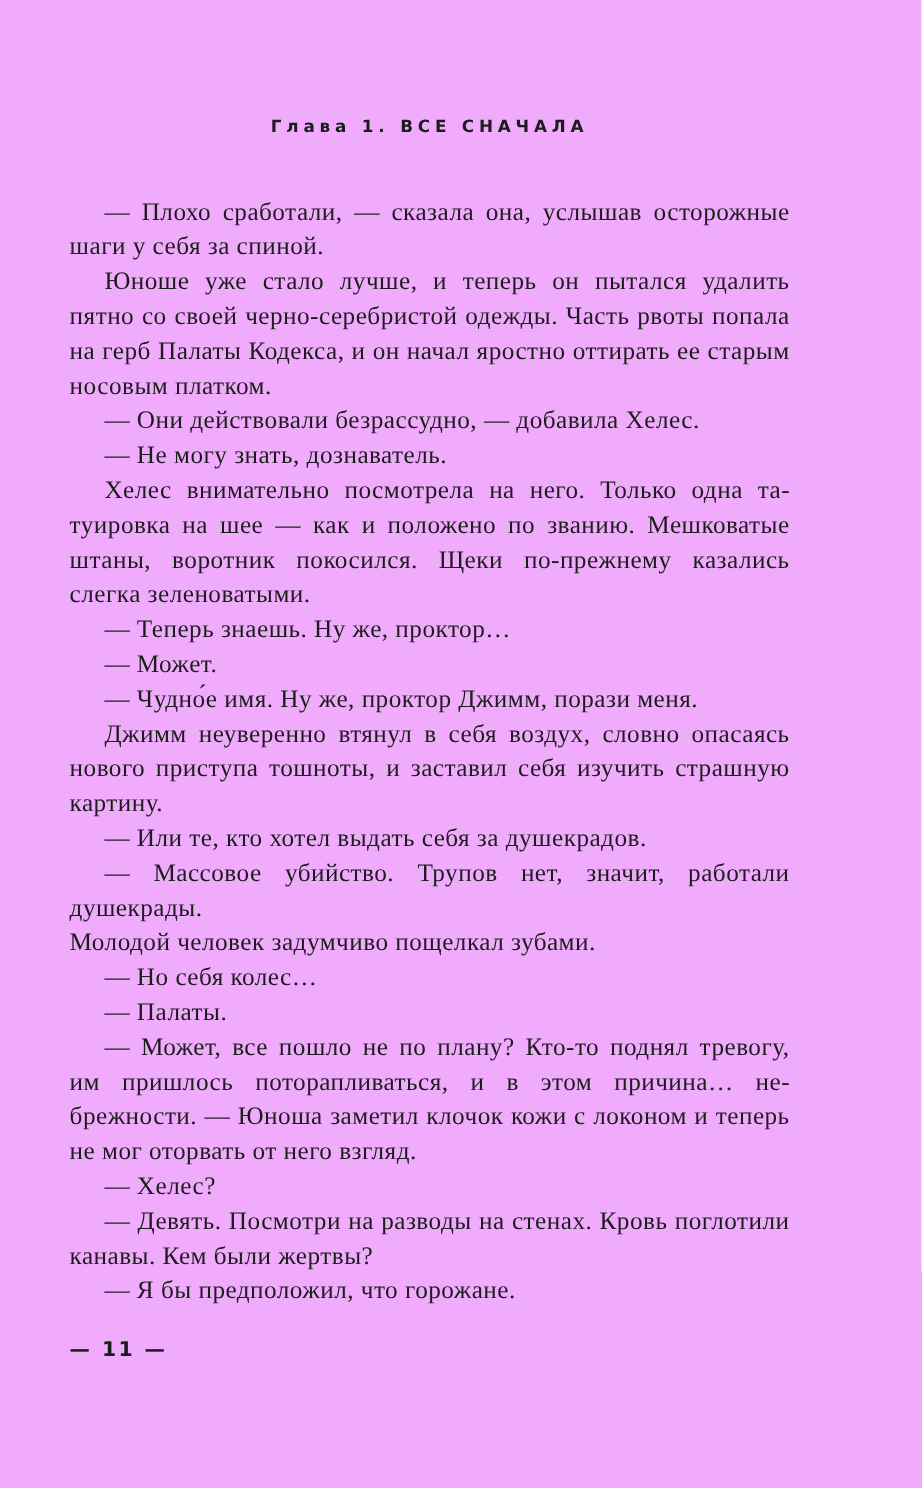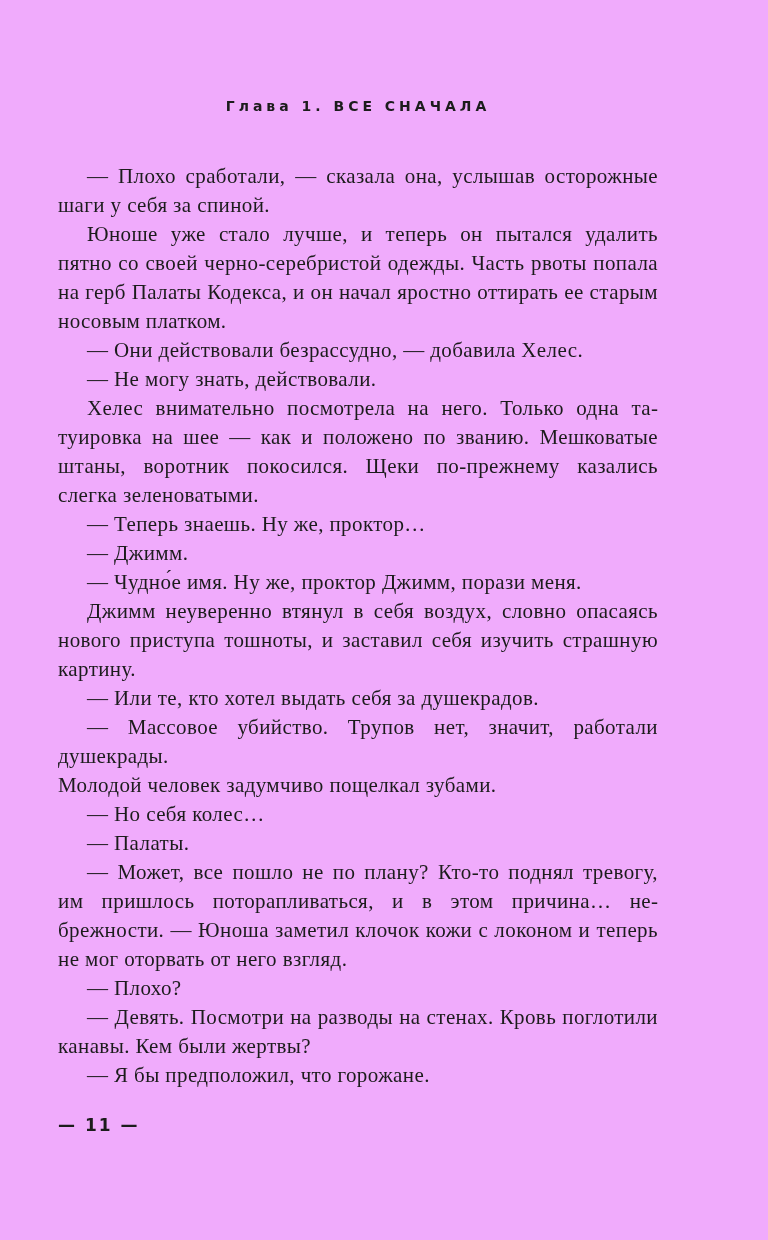--- a/index.html
+++ b/index.html
@@ -66,31 +66,31 @@
 </head>
 <body>
 
 <div class="page">
   <div class="chapter-heading">Глава 1. ВСЕ СНАЧАЛА</div>
 
   <div class="body-text">
       <p>— Плохо сработали, — сказала она, услышав осторож­ные шаги у себя за спиной.</p>
       <p>Юноше уже стало лучше, и теперь он пытался удалить пятно со своей черно-серебристой одежды. Часть рвоты по­пала на герб Палаты Кодекса, и он начал яростно оттирать ее старым носовым платком.</p>
       <p>— Они действовали безрассудно, — добавила Хелес.</p>
-      <p>— Не могу знать, действовали.</p>
+      <p>— Не могу знать, дознаватель.</p>
       <p>Хелес внимательно посмотрела на него. Только одна та­туировка на шее — как и положено по званию. Мешковатые штаны, воротник покосился. Щеки по-прежнему казались слегка зеленоватыми.</p>
       <p>— Теперь знаешь. Ну же, проктор…</p>
-      <p>— Джимм.</p>
+      <p>— Может.</p>
       <p>— Чудно́е имя. Ну же, проктор Джимм, порази меня.</p>
       <p>Джимм неуверенно втянул в себя воздух, словно опа­саясь нового приступа тошноты, и заставил себя изучить страшную картину.</p>
       <p>— Или те, кто хотел выдать себя за душекрадов.</p>
       <p>— Массовое убийство. Трупов нет, значит, работали душекрады.</p>
       <p class="no-indent">Молодой человек задумчиво пощелкал зубами.</p>
       <p>— Но себя колес…</p>
       <p>— Палаты.</p>
       <p>— Может, все пошло не по плану? Кто-то поднял трево­гу, им пришлось поторапливаться, и в этом причина… не­брежности. — Юноша заметил клочок кожи с локоном и те­перь не мог оторвать от него взгляд.</p>
-      <p>— Плохо?</p>
+      <p>— Хелес?</p>
       <p>— Девять. Посмотри на разводы на стенах. Кровь погло­тили канавы. Кем были жертвы?</p>
       <p>— Я бы предположил, что горожане.</p>
     </div>
 
   <div class="page-number">— 11 —</div>
 </div>
 
 </body></html>

